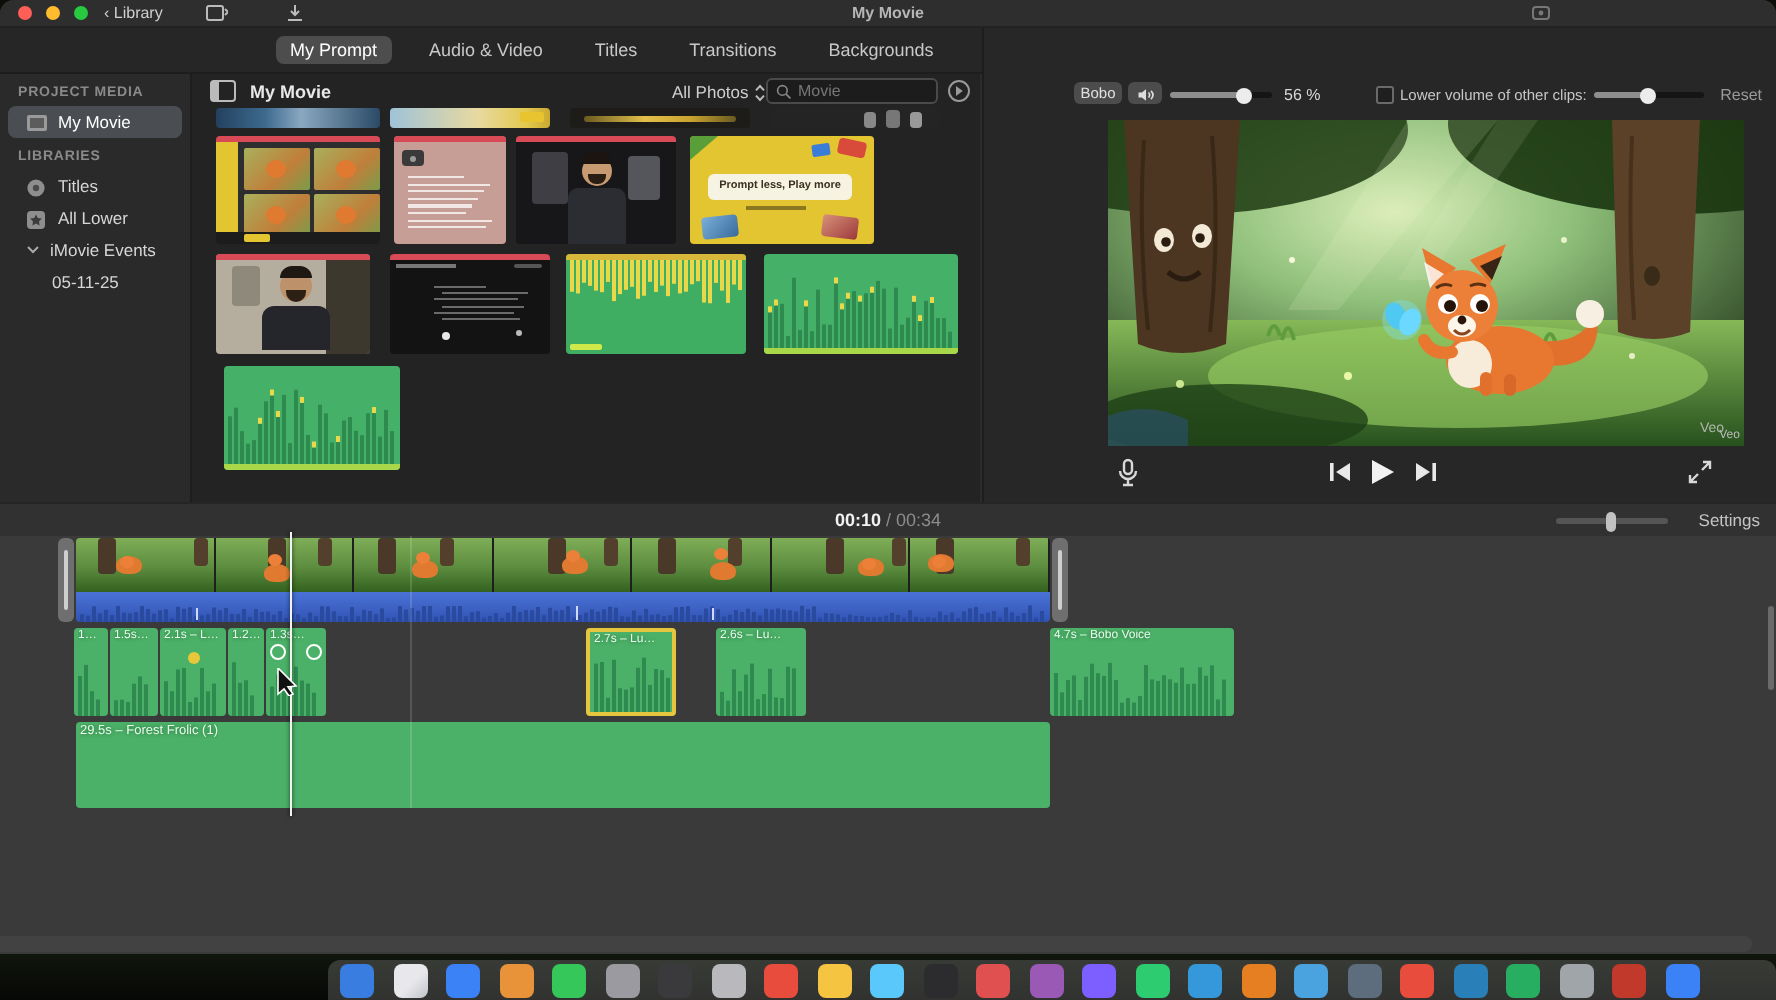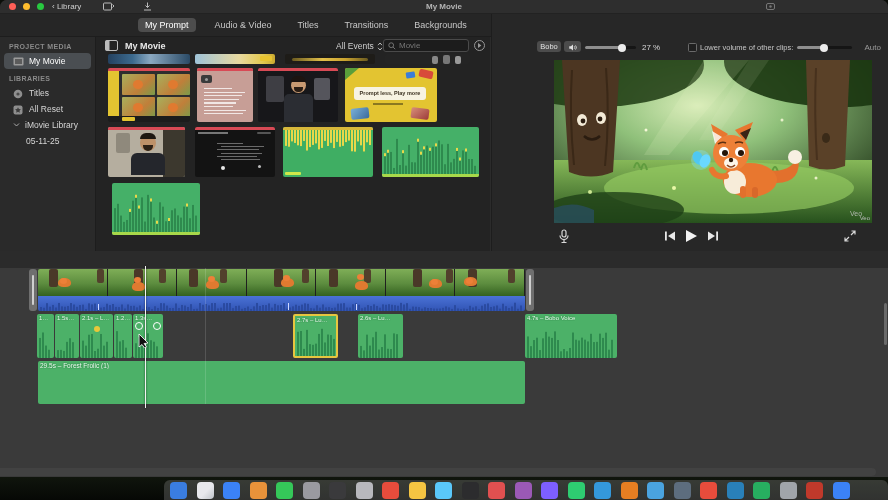--- a/index.html
+++ b/index.html
@@ -196,46 +196,46 @@
           </span>
         <span>Titles</span>
       </div>
       <div class="sbitem">
         <span class="sbicon">
           <svg width="10" height="10" viewBox="0 0 10 10">
               <rect x="0.5" y="0.5" width="9" height="9" rx="2" fill="#8e8e8e"></rect>
               <path d="M5 2.2l.9 1.8 2 .3-1.4 1.4.3 2L5 6.8 3.2 7.7l.3-2L2.1 4.3l2-.3z" fill="#3c3c3c"></path>
             </svg>
           </span>
-        <span>All Reset</span>
+        <span>All Lower</span>
       </div>
       <div class="sbitem">
         <span class="sbicon" style="width:7px">
           <svg width="7" height="7" viewBox="0 0 7 7">
               <path d="M1 2.5l2.5 2.5L6 2.5" fill="none" stroke="#aaa"></path>
             </svg>
           </span>
-        <span>iMovie Library</span>
+        <span>iMovie Events</span>
       </div>
       <div class="sbitem" style="padding-left:22px">
         <span>05-11-25</span>
       </div>
     </div>
 
     <div id="browser">
       <div id="bheader">
         <span class="abs" style="left:9px;top:3px">
           <svg width="13" height="11" viewBox="0 0 13 11">
               <rect x="0.5" y="0.5" width="12" height="10" rx="1.5" fill="none" stroke="#bbb"></rect>
               <rect x="0.5" y="0.5" width="4" height="10" fill="#bbb"></rect>
             </svg>
           </span>
         <span id="btitle">My Movie</span>
         <span id="allclips">
-          <span>All Events</span>
+          <span>All Photos</span>
           <svg width="6" height="9" viewBox="0 0 6 9">
               <path d="M1 3.2L3 1l2 2.2M1 5.8L3 8l2-2.2" fill="none" stroke="#bbb"></path>
             </svg>
         </span>
         <span id="searchbox">
           <svg width="8" height="8" viewBox="0 0 10 10">
               <circle cx="4" cy="4" r="3" fill="none" stroke="#888"></circle>
               <path d="M6.3 6.3L9 9" stroke="#888"></path>
             </svg>
           <span id="searchph">Movie</span>
@@ -472,28 +472,28 @@
         <span class="pillbtn" style="left:72px;top:3px;width:17px;height:11px">
           <svg width="10" height="9" viewBox="0 0 12 10" style="margin:1.5px auto 0">
               <path d="M1.5 3.5h2L6 1.5v7L3.5 6.5h-2z" fill="#ddd"></path>
               <path d="M7.5 3.5q1.4 1.5 0 3M9 2.5q2.4 2.5 0 5" stroke="#ddd" fill="none"></path>
             </svg>
           </span>
         <span class="slidertrack" style="left:93px;top:8px;width:51px">
           <span class="sliderfill" style="left:0;width:37px"></span>
           <span class="sliderknob" style="left:33px"></span>
         </span>
-        <span class="abs" style="left:150px;top:5px;font-size:8px;color:#d8d8d8">27 %</span>
+        <span class="abs" style="left:150px;top:5px;font-size:8px;color:#d8d8d8">56 %</span>
         <span class="abs" style="left:196px;top:5px;width:7px;height:7px;background:#1f1f1f;border:1px solid #6a6a6a;border-radius:1.5px"></span>
         <span class="abs" style="left:208px;top:5px;font-size:7.5px;color:#c6c6c6">Lower volume of other clips:</span>
         <span class="slidertrack" style="left:305px;top:8px;width:55px">
           <span class="sliderfill" style="left:0;width:27px"></span>
           <span class="sliderknob" style="left:23px"></span>
         </span>
-        <span class="abs" style="right:8px;top:5px;font-size:8px;color:#9a9a9a">Auto</span>
+        <span class="abs" style="right:8px;top:5px;font-size:8px;color:#9a9a9a">Reset</span>
       </div>
 
       <div id="video">
         <svg width="318" height="163" viewBox="0 0 318 163">
           <defs>
             <radialGradient id="sky" cx="45%" cy="28%" r="80%">
               <stop offset="0" stop-color="#d8ecb8"></stop>
                 <stop offset="0.35" stop-color="#8fc07a"></stop>
                 <stop offset="1" stop-color="#16290f"></stop>
             </radialGradient>
@@ -589,20 +589,27 @@
             </svg>
           </span>
         <span class="abs" style="left:352px;top:4px">
           <svg width="12" height="12" viewBox="0 0 12 12">
               <path d="M7.5 1h3.5v3.5M4.5 11H1V7.5M10.5 1.5L7 5M1.5 10.5L5 7" fill="none" stroke="#d8d8d8" stroke-width="1.2"></path>
             </svg>
           </span>
       </div>
     </div>
 
+    <div id="tlheader">
+      <span id="timecode"><b>00:10</b><span> / 00:34</span></span>
+      <span class="slidertrack" style="left:778px;top:7px;width:56px;background:#555">
+        <span class="abs" style="left:25px;top:-3.5px;width:5px;height:10px;background:#c2c2c2;border-radius:2.5px"></span>
+      </span>
+      <span id="settingsbtn">Settings</span>
+    </div>
 
     <div id="timeline">
       <span class="trimhandle" style="left:29px"></span>
       <span class="trimhandle" style="left:526px"></span>
       <div id="filmstrip">
           <div style="width: 69.5714px; height: 27px; flex: 0 0 auto; position: relative; border-right: 1px solid rgba(0, 0, 0, 0.45); box-sizing: border-box; overflow: hidden;">
             <div style="position:absolute;inset:0;background:linear-gradient(180deg,#7fae57 0%,#5c8c3e 55%,#33611f 100%)"></div>
             <div style="position:absolute;left:11.43724279835391px;top:0;width:9px;height:18px;background:#4a3828;border-radius:2px"></div>
             <div style="position:absolute;right:2.7566015089163236px;top:0;width:7px;height:14px;background:#52402c;border-radius:2px"></div>
             <div style="position:absolute;left:19.642489711934157px;top:9.013117283950617px;width:13px;height:9px;background:#e07a30;border-radius:50% 50% 40% 40%"></div>

